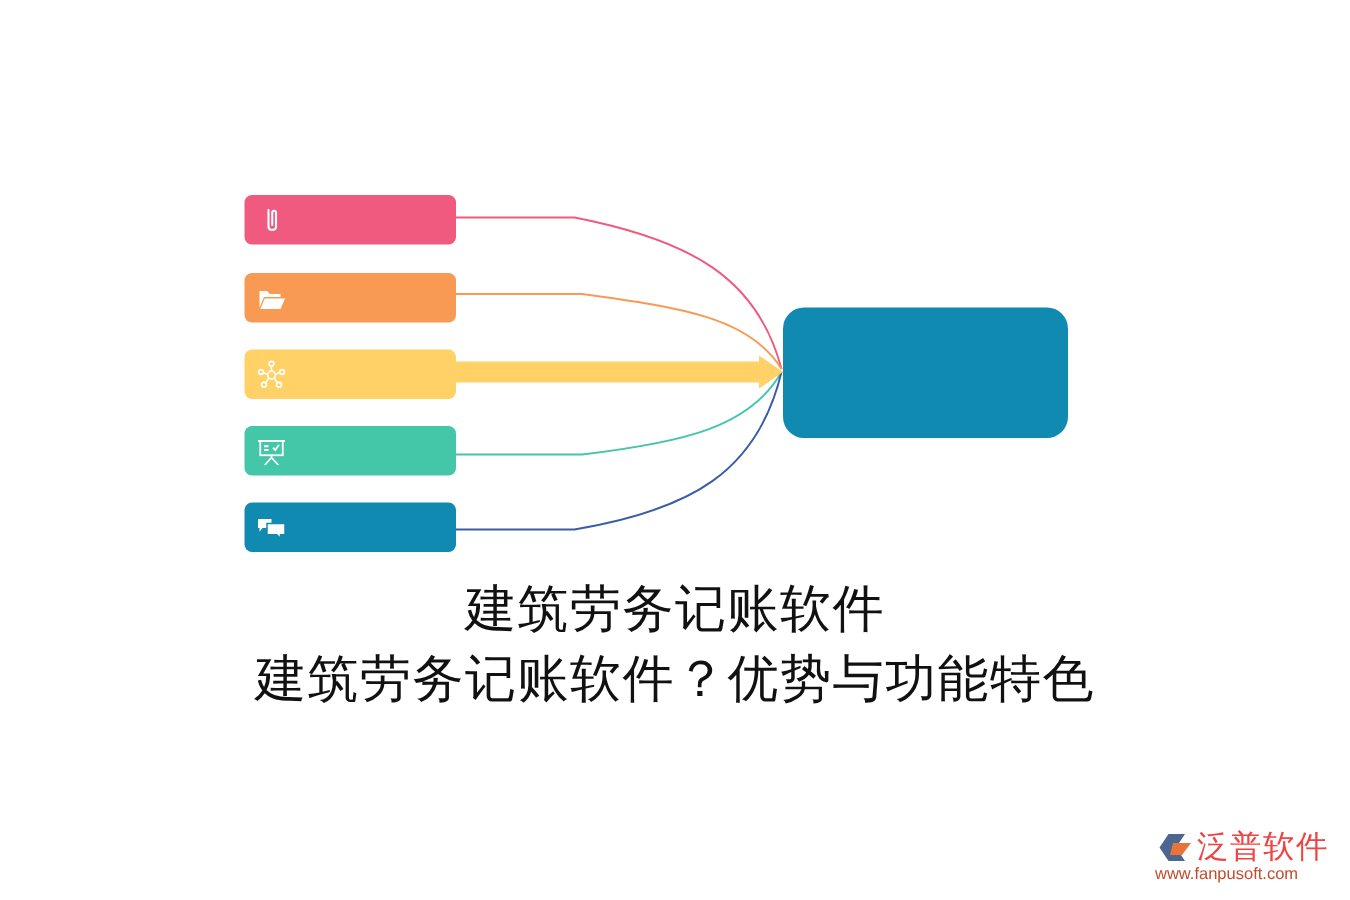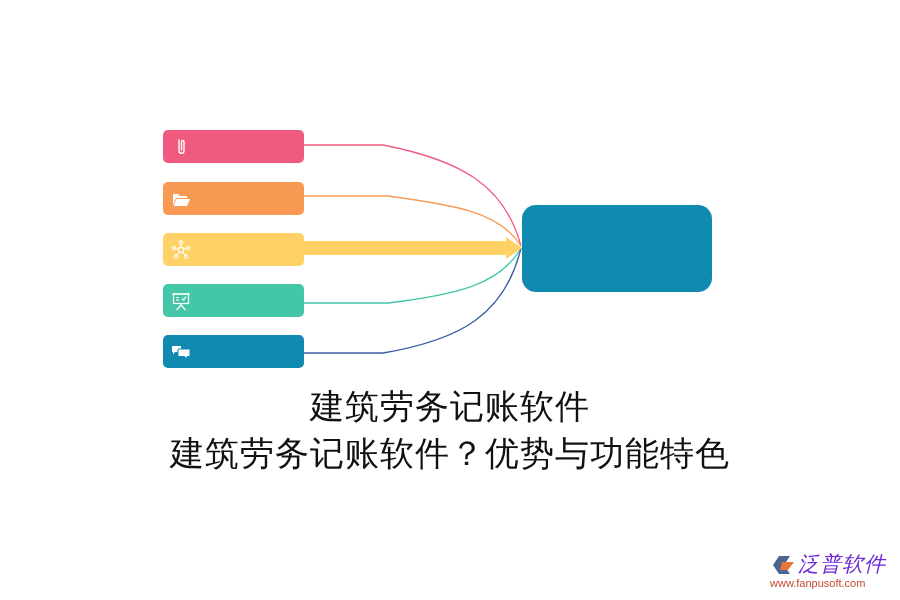--- a/index.html
+++ b/index.html
@@ -18,21 +18,21 @@
       position: absolute; left: 522px; top: 205px; width: 190px; height: 87px;
       border-radius: 14px;
     }
     .title {
       position: absolute; left: 0; width: 900px; text-align: center;
       color: #111111; font-size: 34px; letter-spacing: 1px; line-height: 40px;
     }
     .title.l1 { top: 386px; }
     .title.l2 { top: 433px; }
     .logo { position: absolute; left: 768px; top: 552px; width: 125px; height: 42px; }
-    .logo .name { position: absolute; left: 30px; top: -2px; font-size: 21px; color: #6d28d9; font-family: "DejaVu Sans", sans-serif; letter-spacing: 1px; font-style: italic; }
+    .logo .name { position: absolute; left: 30px; top: -2px; font-size: 21px; color: #ef4444; font-family: "DejaVu Sans", sans-serif; letter-spacing: 1px; }
     .logo .url { position: absolute; left: 2px; top: 25px; font-size: 11px; color: #c24b2d; font-family: Liberation Sans, sans-serif; }
     .logo .mark { position: absolute; left: 2px; top: 2px; width: 26px; height: 22px; }
   </style>
 </head>
 <body>
 
 <svg class="canvas" width="900" height="600" viewBox="0 0 900 600">
 
   <path d="M303,145 L383,145 C460,160 505,185 521,246" fill="none" stroke="#f05a7e" stroke-width="1.3"></path>
 

